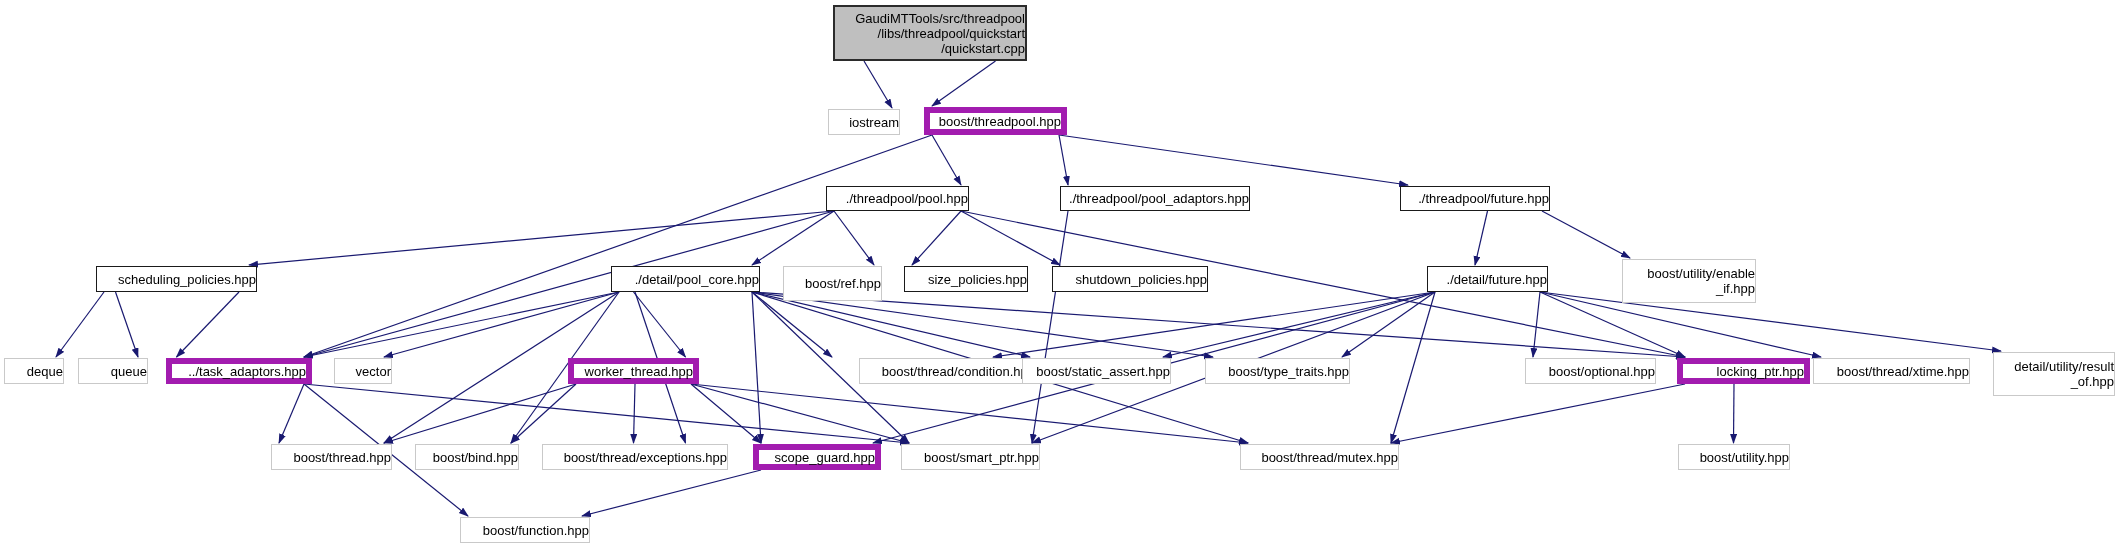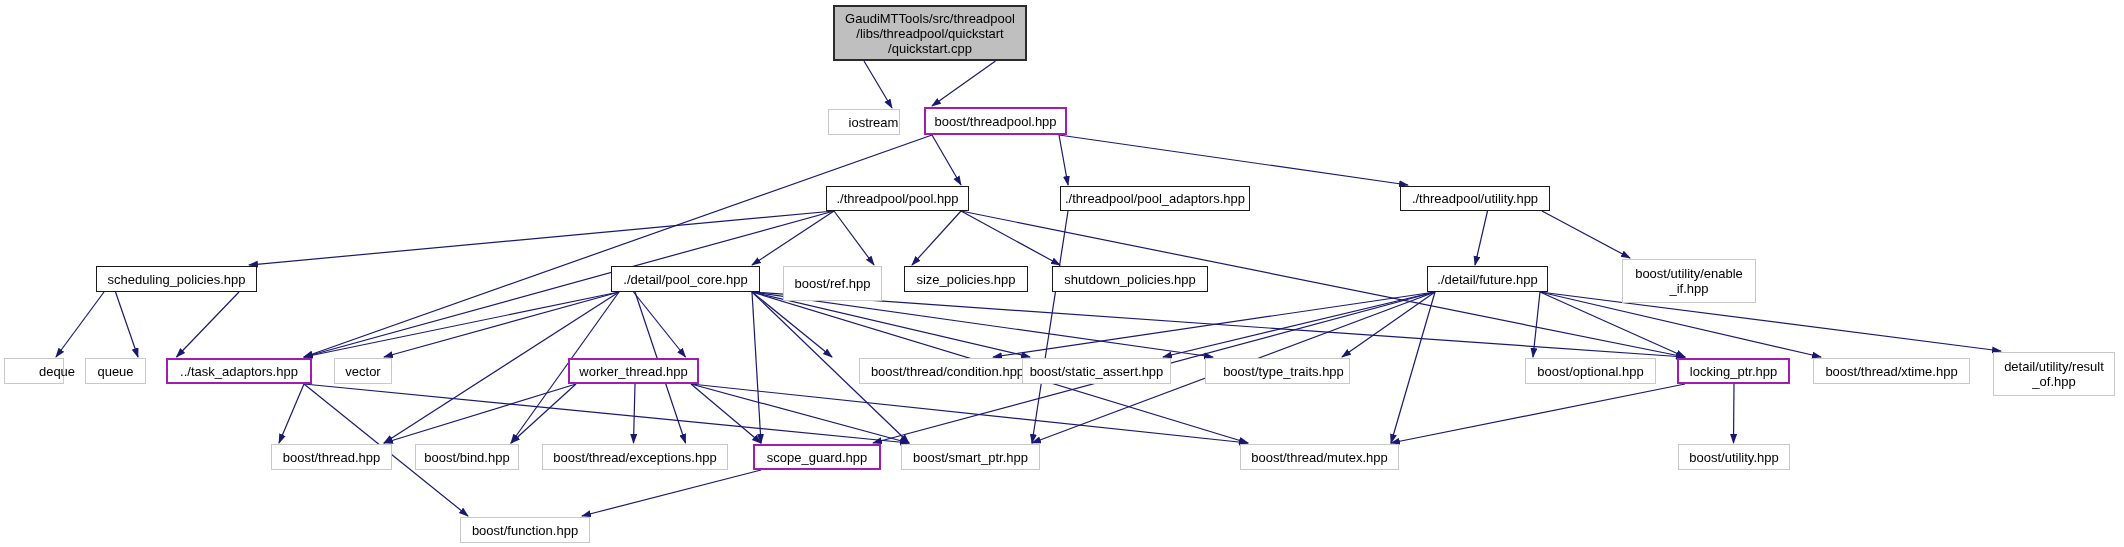--- a/index.html
+++ b/index.html
@@ -9,33 +9,33 @@
     background:#ffffff;
     font-family:"Liberation Sans", sans-serif;
     overflow:hidden;
   }
   #edges { position:absolute; left:0; top:0; width:2124px; height:547px; }
   .node {
     position:absolute;
     box-sizing:border-box;
     display:flex;
     flex-direction:column;
-    align-items:center;
+    align-items:flex-end;
     justify-content:center;
     background:#ffffff;
     border:1px solid #1a1a1a;
     font-size:13px;
     line-height:15px;
     color:#000000;
     text-align:center;
     white-space:nowrap;
   }
   .node.external { border:1px solid #c9c9c9; }
   .node.internal { border:1px solid #1a1a1a; }
-  .node.internal-bold { border:2px solid #a21caf; }
+  .node.internal-bold { border:6px solid #a21caf; }
   .node.main { background:#bfbfbf; border:2px solid #2b2b2b; }
 </style>
 </head>
 <body>
 
 <div id="canvas">
   <svg id="edges" xmlns="http://www.w3.org/2000/svg" width="2124" height="547">
     <defs>
       <marker id="arrowhead" markerWidth="11" markerHeight="8" refX="9" refY="3.5" orient="auto" markerUnits="userSpaceOnUse">
         <path d="M0,0 L10,3.5 L0,7 z" fill="#191970"></path>
@@ -110,21 +110,21 @@
       <div class="node internal-bold" style="left: 924px; top: 107px; width: 143px; height: 28px;">
         <div>boost/threadpool.hpp</div>
       </div>
       <div class="node internal" style="left: 826px; top: 186px; width: 143px; height: 25px;">
         <div>./threadpool/pool.hpp</div>
       </div>
       <div class="node internal" style="left: 1060px; top: 186px; width: 190px; height: 25px;">
         <div>./threadpool/pool_adaptors.hpp</div>
       </div>
       <div class="node internal" style="left: 1400px; top: 186px; width: 150px; height: 25px;">
-        <div>./threadpool/utility.hpp</div>
+        <div>./threadpool/future.hpp</div>
       </div>
       <div class="node internal" style="left: 96px; top: 266px; width: 161px; height: 26px;">
         <div>scheduling_policies.hpp</div>
       </div>
       <div class="node internal" style="left: 611px; top: 266px; width: 149px; height: 26px;">
         <div>./detail/pool_core.hpp</div>
       </div>
       <div class="node external" style="left: 783px; top: 266px; width: 99px; height: 35px;">
         <div>boost/ref.hpp</div>
       </div>
@@ -137,21 +137,21 @@
       <div class="node internal" style="left: 1427px; top: 266px; width: 121px; height: 26px;">
         <div>./detail/future.hpp</div>
       </div>
       <div class="node external" style="left: 1622px; top: 259px; width: 134px; height: 44px;">
         <div>boost/utility/enable</div>
         <div>_if.hpp</div>
       </div>
       <div class="node external" style="left: 4px; top: 358px; width: 60px; height: 26px; padding-left: 46px;">
         <div>deque</div>
       </div>
-      <div class="node external" style="left: 85px; top: 358px; width: 61px; height: 26px;">
+      <div class="node external" style="left: 78px; top: 358px; width: 70px; height: 26px;">
         <div>queue</div>
       </div>
       <div class="node internal-bold" style="left: 166px; top: 358px; width: 146px; height: 26px;">
         <div>../task_adaptors.hpp</div>
       </div>
       <div class="node external" style="left: 334px; top: 358px; width: 58px; height: 26px;">
         <div>vector</div>
       </div>
       <div class="node internal-bold" style="left: 568px; top: 358px; width: 131px; height: 26px;">
         <div>worker_thread.hpp</div>
@@ -161,21 +161,21 @@
       </div>
       <div class="node external" style="left: 1022px; top: 358px; width: 149px; height: 26px;">
         <div>boost/static_assert.hpp</div>
       </div>
       <div class="node external" style="left: 1205px; top: 358px; width: 145px; height: 26px; padding-left: 12px;">
         <div>boost/type_traits.hpp</div>
       </div>
       <div class="node external" style="left: 1525px; top: 358px; width: 131px; height: 26px;">
         <div>boost/optional.hpp</div>
       </div>
-      <div class="node internal-bold" style="left: 1677px; top: 358px; width: 113px; height: 26px;">
+      <div class="node internal-bold" style="left: 1677px; top: 358px; width: 133px; height: 26px;">
         <div>locking_ptr.hpp</div>
       </div>
       <div class="node external" style="left: 1813px; top: 358px; width: 157px; height: 26px;">
         <div>boost/thread/xtime.hpp</div>
       </div>
       <div class="node external" style="left: 1993px; top: 352px; width: 122px; height: 44px;">
         <div>detail/utility/result</div>
         <div>_of.hpp</div>
       </div>
       <div class="node external" style="left: 271px; top: 444px; width: 121px; height: 26px;">

